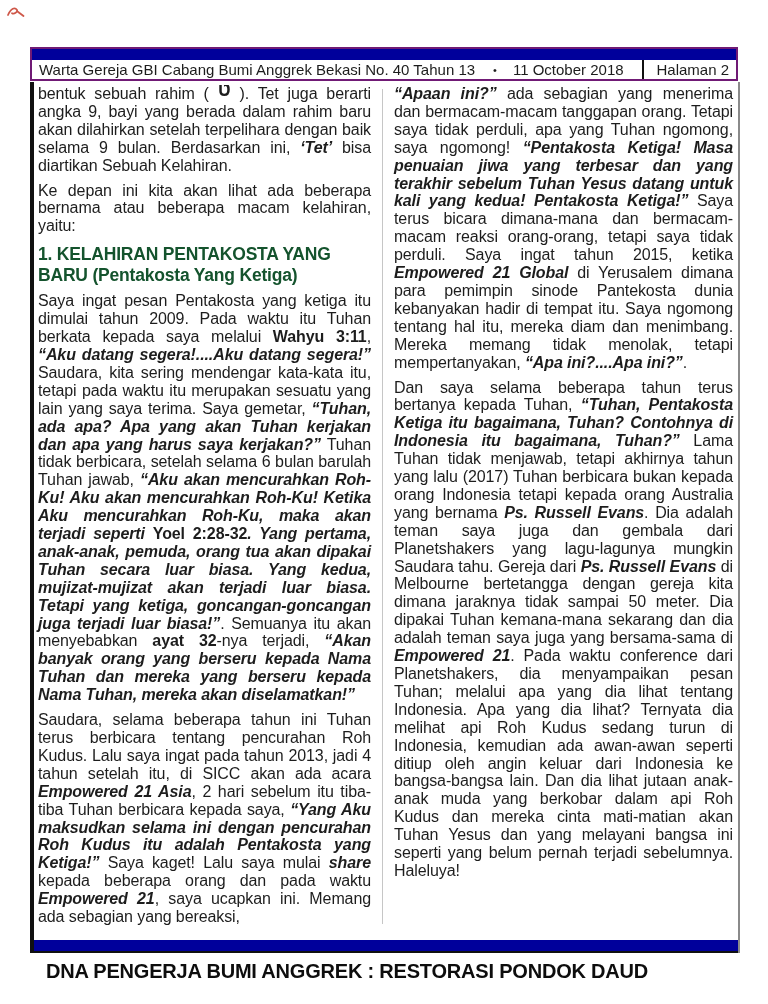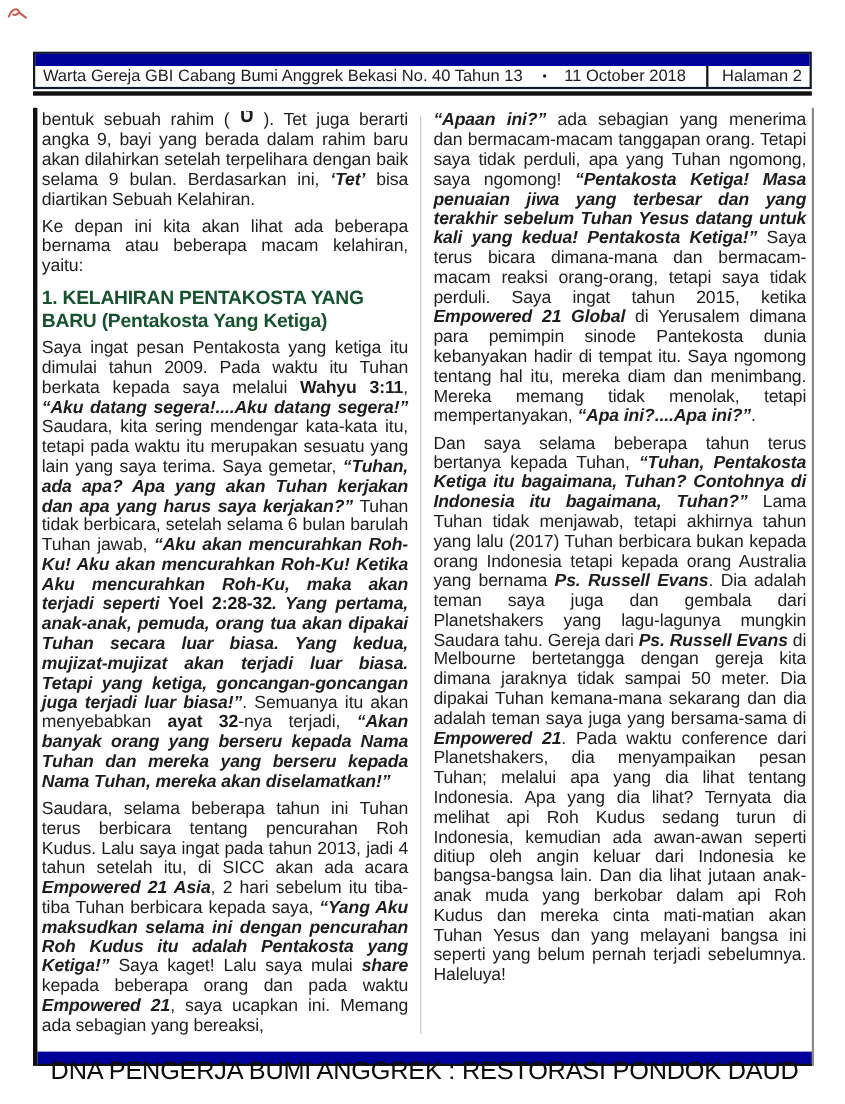--- a/index.html
+++ b/index.html
@@ -11,36 +11,36 @@
     font-family: "Liberation Sans", "DejaVu Sans", sans-serif;
     color: var(--ink);
   }
 
   
   .pen-mark { position: absolute; left: 5px; top: 4px; opacity: .85; }
 
   
   .header-box {
     position: absolute; left: 30px; top: 47px; width: 708px; height: 34px;
-    border: 2px solid #0f172a; display: flex; flex-direction: column;
+    border: 2px solid #701a75; display: flex; flex-direction: column;
     background: #fff;
   }
   .navy-top { height: 11px; background: var(--navy); }
   .header-row { flex: 1; display: flex; align-items: center; font-size: 15px; color: #1c1c1c; }
   .header-left { flex: 1; display: flex; align-items: center; padding-left: 7px; white-space: nowrap; }
   .header-bullet { margin: 0 16px 0 18px; font-size: 11px; }
   .page-cell {
     width: 94px; height: 100%; border-left: 2px solid #101010;
     display: flex; align-items: center; justify-content: flex-end; padding-right: 7px;
   }
   .top-rule { position: absolute; left: 30px; top: 83px; width: 708px; height: 4px; background: #101010; }
 
   
   .content-box {
-    position: absolute; left: 30px; top: 98px; width: 710px; height: 871px;
+    position: absolute; left: 30px; top: 82px; width: 710px; height: 871px;
     border-left: 4px solid #101010; border-right: 2px solid #8a8a8a;
     background: #fff;
   }
   .navy-bottom { position: absolute; left: 0; bottom: 0; width: 100%; height: 13px; background: var(--navy); border-bottom: 2px solid #101010; }
 
   .columns { position: absolute; top: 3px; left: 2px; right: 3px; bottom: 17px; display: flex; overflow: hidden; }
   .col { width: 337px; padding: 0 2px; }
   .col-divider { width: 1px; background: #c6c6c6; margin: 4px 9px 12px 9px; }
   .col-right { flex: 1; }
 
@@ -54,21 +54,21 @@
   }
   .run-n { }
   .run-b { font-weight: bold; }
   .run-i { }
   .run-bi { font-weight: bold; font-style: italic; }
   .run-tet { font-weight: bold; font-size: 19px; vertical-align: 3px; line-height: 0; }
 
   
   .footer-banner {
     position: absolute; left: 46px; top: 960px;
-    font-size: 23px; font-weight: normal; color: #0d0d0d; letter-spacing: -0.2px;
+    font-size: 20px; font-weight: bold; color: #0d0d0d; letter-spacing: -0.2px;
     white-space: nowrap;
   }
 </style>
 </head>
 <body>
 
 <div class="page">
 
   <span class="pen-mark">
     <svg width="22" height="16" viewBox="0 0 22 16">

